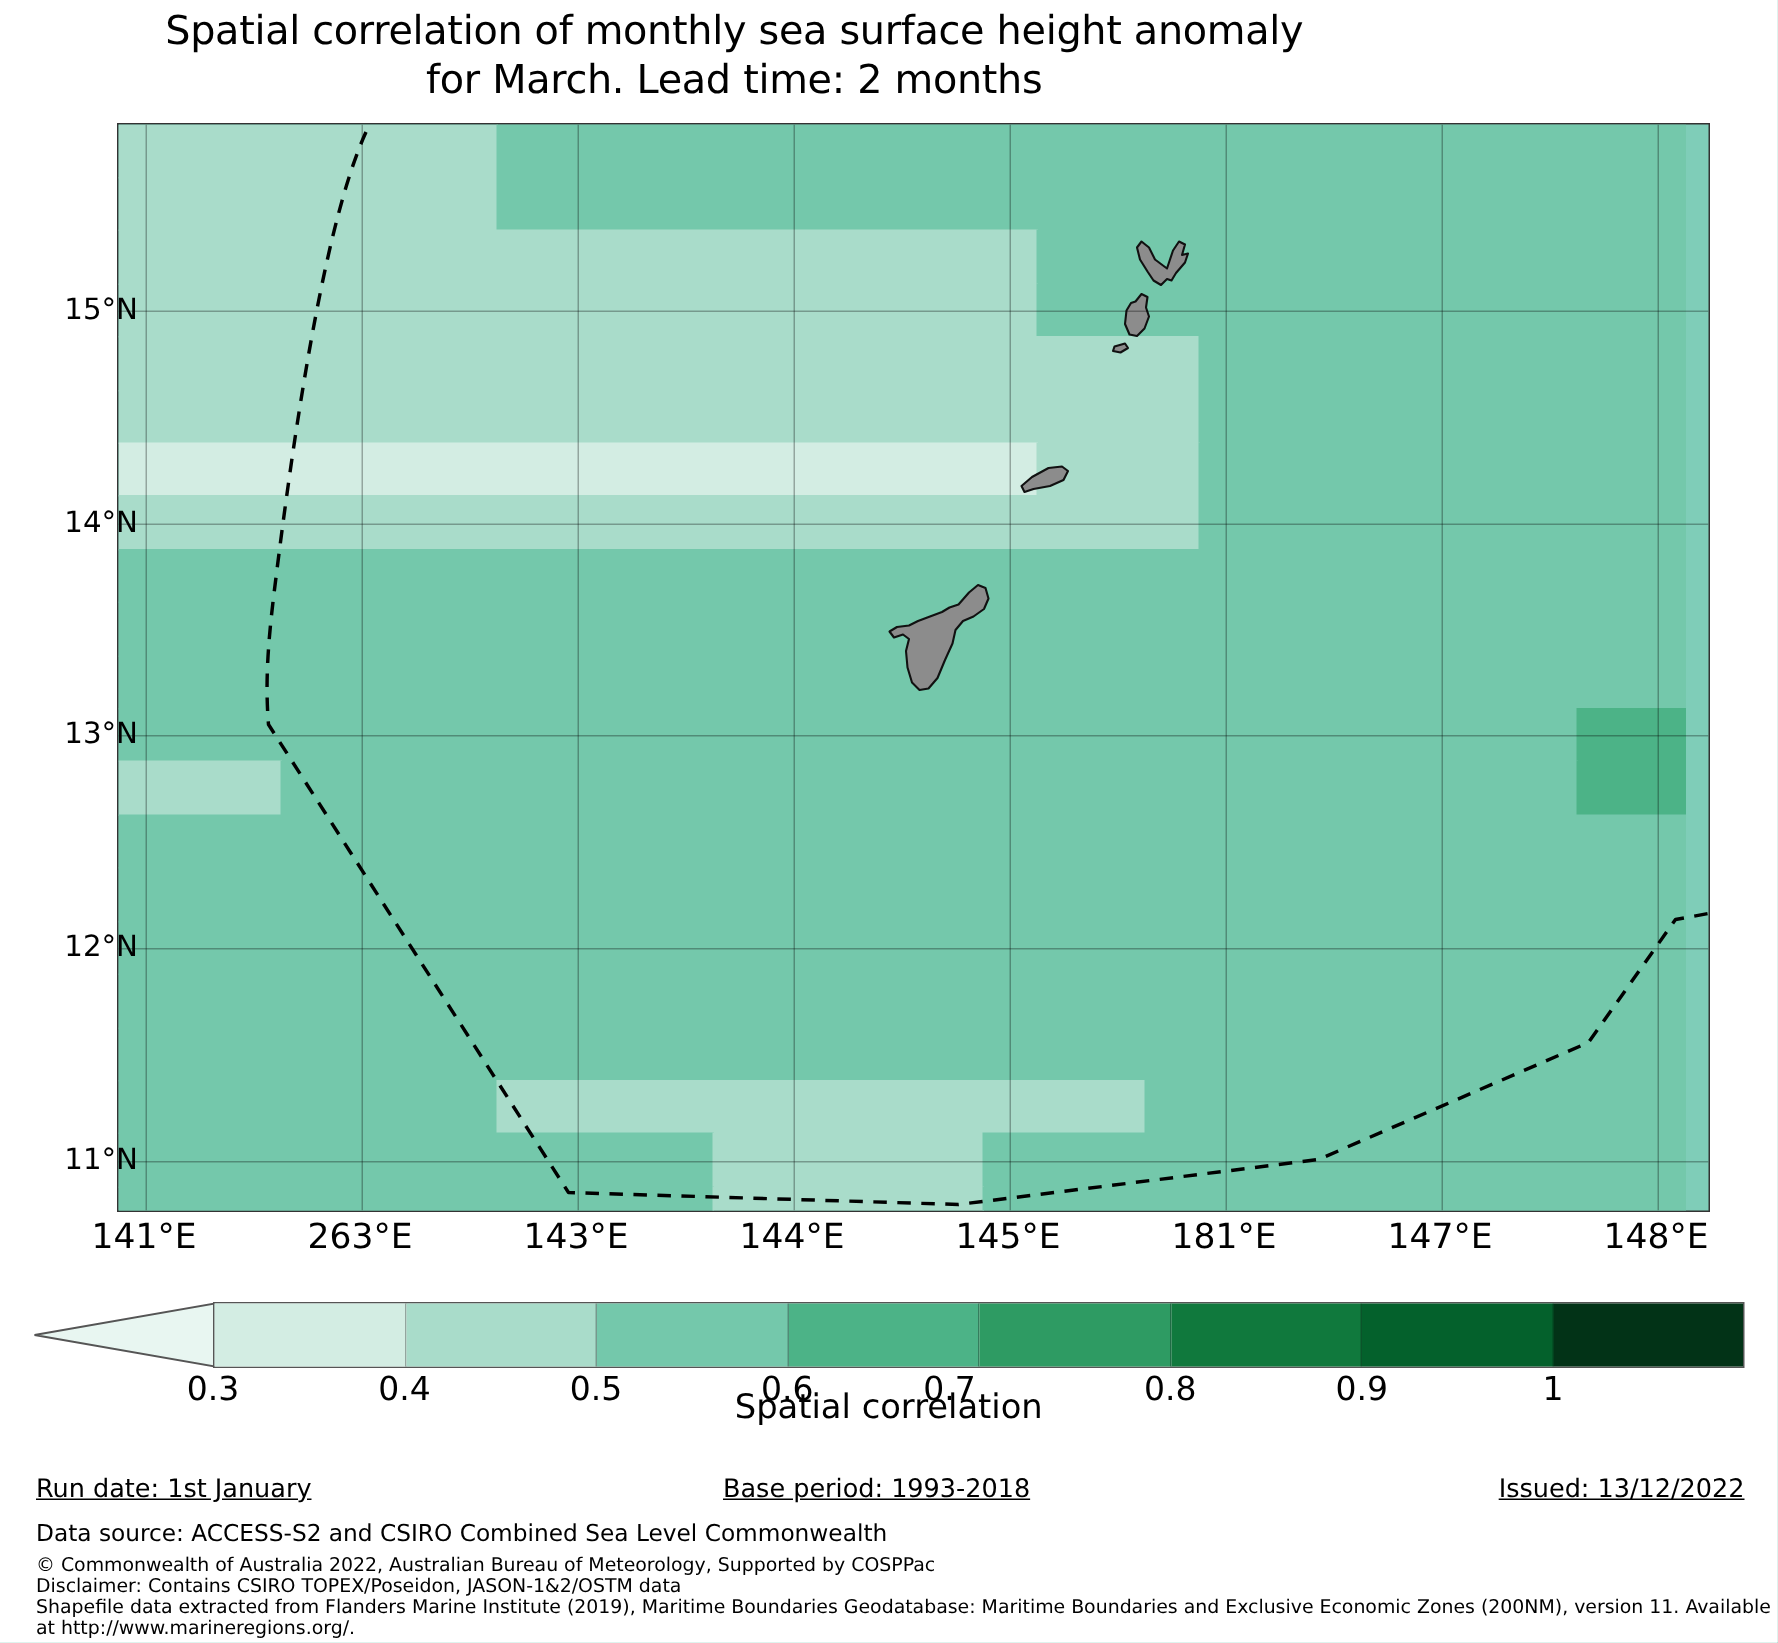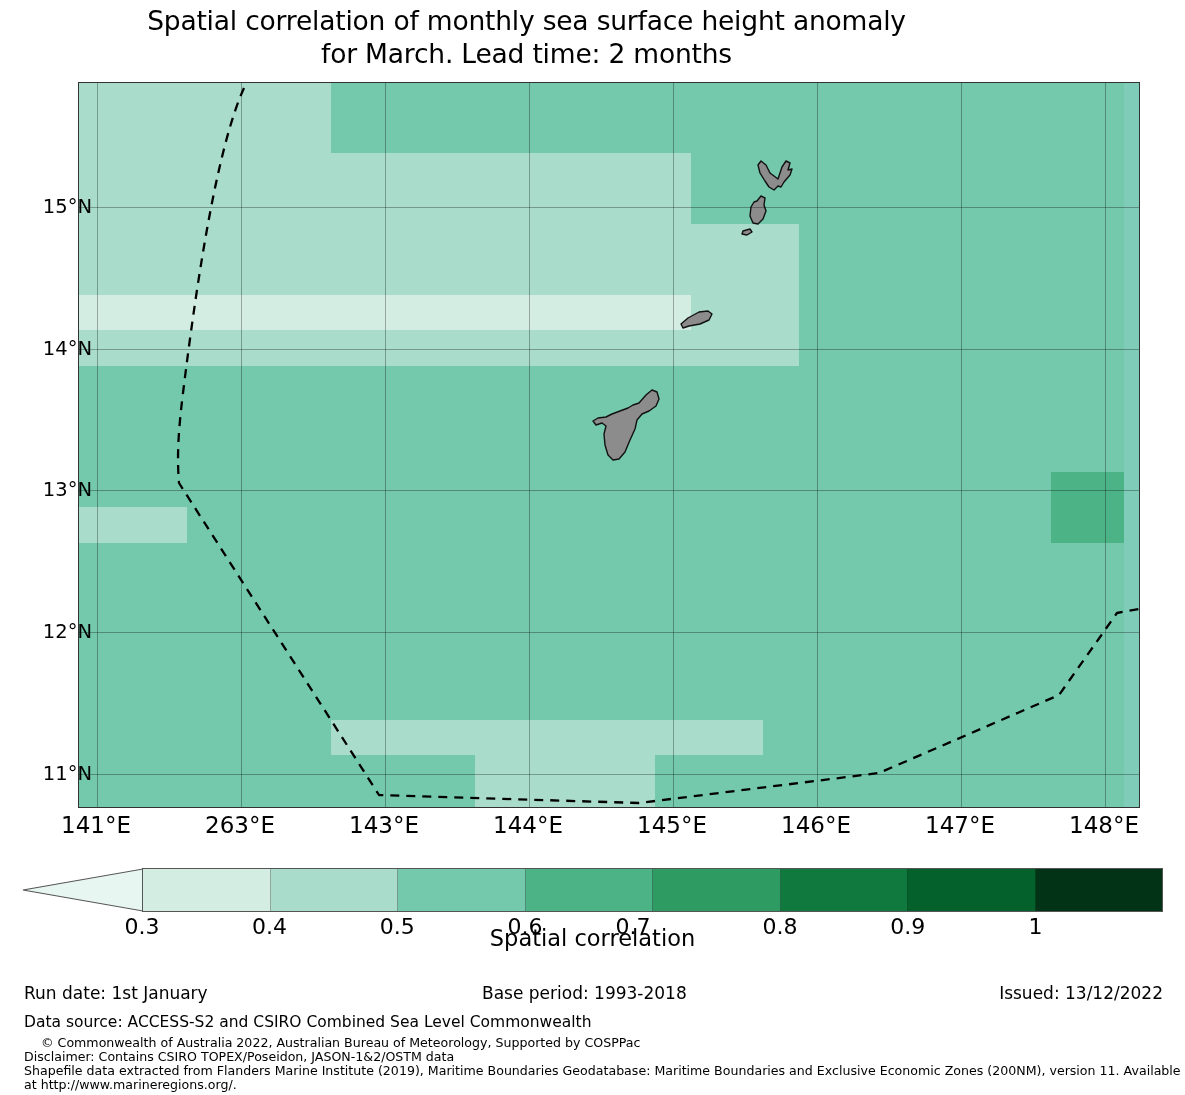--- a/index.html
+++ b/index.html
@@ -2,21 +2,21 @@
 <html><head>
 <meta charset="utf-8">
 <style>
   html,body{margin:0;padding:0;background:#ffffff;}
   body{width:1185px;height:1095px;position:relative;
        font-family:"DejaVu Sans","Liberation Sans",sans-serif;color:#000;
        -webkit-font-smoothing:antialiased;}
 
   
   #title{position:absolute;left:0;top:4px;width:979px;text-align:center;
-         font-size:26.5px;line-height:33px;letter-spacing:-0.2px;white-space:pre-line;padding-left:37px;}
+         font-size:26.5px;line-height:33px;letter-spacing:-0.2px;white-space:pre-line;}
 
   
   #plot{position:absolute;left:78px;top:82px;width:1062px;height:726px;
         overflow:hidden;box-sizing:border-box;border:1px solid #333;background:#7fcdb8;}
   #cells{position:absolute;left:0;top:0;width:100%;height:100%;}
   #cells div{position:absolute;}
 
   .gridline{position:absolute;background:#000;opacity:.30;}
   .gridline.v{width:1px;top:0;bottom:0;}
   .gridline.h{height:1px;left:0;right:0;}
@@ -35,27 +35,27 @@
         border:1px solid #555;box-sizing:border-box;display:flex;}
   #cbar div{flex:1;height:100%;border-right:1px solid rgba(0,0,0,.30);box-sizing:border-box;}
   #cbar div:last-child{border-right:none;}
   #cbarrow{position:absolute;left:22px;top:0;width:121px;height:44px;}
   .cbtick{position:absolute;top:46px;width:120px;text-align:center;
           font-size:22px;transform:translateX(-60px);}
   #cblabel{position:absolute;left:0;top:925px;width:1185px;text-align:center;font-size:22.5px;}
 
   
   #meta{position:absolute;left:0;top:983px;width:1185px;height:22px;font-size:17px;}
-  #meta span{position:absolute;white-space:nowrap;}
+  #meta span{position:absolute;white-space:nowrap;text-decoration:underline;}
   #m0{left:24px;}
   #m1{left:482px;}
   #m2{right:22px;}
   #src{position:absolute;left:24px;top:1013px;font-size:15.5px;}
   .fine{position:absolute;left:24px;font-size:12.6px;line-height:14.4px;white-space:nowrap;}
-  #f0{top:1036px;margin-left:17px;} #f1{top:1050px;} #f2{top:1064px;} #f3{top:1078px;}
+  #f0{top:1036px;} #f1{top:1050px;} #f2{top:1064px;} #f3{top:1078px;}
 </style>
 </head>
 <body>
 
 <div id="title">Spatial correlation of monthly sea surface height anomaly
 for March. Lead time: 2 months</div>
 
 <div id="plot">
   <div id="cells">
       <div style="left:-0.50px;top:-0.50px;width:253.00px;height:36.41px;background:#a9dcca;"></div>
@@ -146,21 +146,21 @@
     <div class="ytick" style="top:489.3px;">13°N</div>
     <div class="ytick" style="top:630.9px;">12°N</div>
     <div class="ytick" style="top:772.6px;">11°N</div>
   </div>
 <div id="xticks">
     <div class="xtick" style="left:96.0px;">141°E</div>
     <div class="xtick" style="left:240.0px;">263°E</div>
     <div class="xtick" style="left:384.0px;">143°E</div>
     <div class="xtick" style="left:528.0px;">144°E</div>
     <div class="xtick" style="left:672.0px;">145°E</div>
-    <div class="xtick" style="left:816.0px;">146°E</div>
+    <div class="xtick" style="left:816.0px;">181°E</div>
     <div class="xtick" style="left:960.0px;">147°E</div>
     <div class="xtick" style="left:1104.0px;text-align:center;">148°E</div>
   </div>
 
 <div id="cbwrap">
   <svg id="cbarrow" viewBox="0 0 121 44" preserveAspectRatio="none">
     <polygon points="1,22 121,1 121,43" fill="#e8f6f1" stroke="#555" stroke-width="1.2"></polygon>
   </svg>
   <div id="cbar">
       <div style="background:#d3ede3;"></div>

